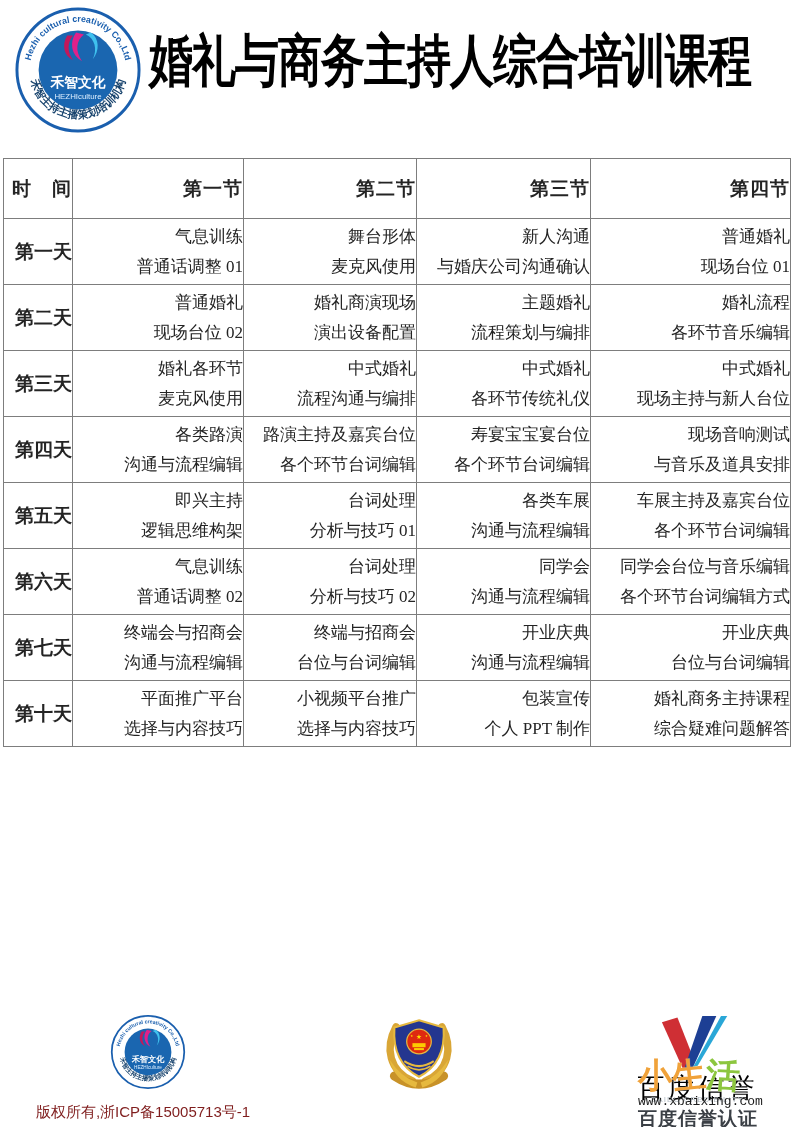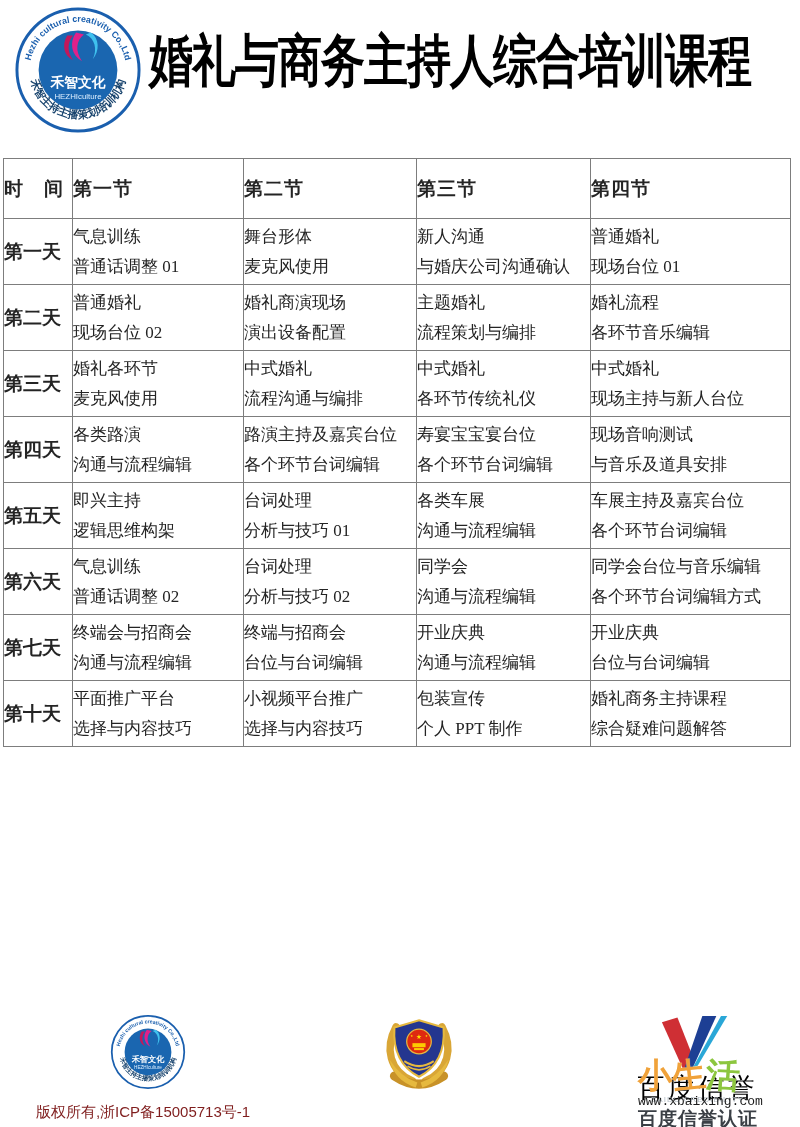--- a/index.html
+++ b/index.html
@@ -15,21 +15,21 @@
     text-align:center; font-size:44px; font-weight:bold; color:#000;
     transform:scaleY(1.28); transform-origin:top center;
     letter-spacing:-1px; white-space:nowrap;
   }
   
   table.course {
     position:absolute; left:3px; top:158px; width:787px;
     border-collapse:collapse; table-layout:fixed; background:#fff;
   }
   table.course th, table.course td {
-    border:1px solid #7d7d7d; text-align:left; vertical-align:middle;
+    border:1px solid #7d7d7d; text-align:right; vertical-align:middle;
     color:#242424; padding:0; overflow:hidden;
   }
   table.course thead tr { height:60px; }
   table.course tbody tr { height:66px; }
   table.course thead th { font-size:19px; font-weight:bold; letter-spacing:1px; }
   table.course td.day { font-size:19px; font-weight:bold; }
   table.course tbody td { font-size:17px; font-weight:400; }
   table.course tbody td div { line-height:30px; }
   
   .logo-small { position:absolute; left:110px; top:1014px; width:76px; height:76px; }

